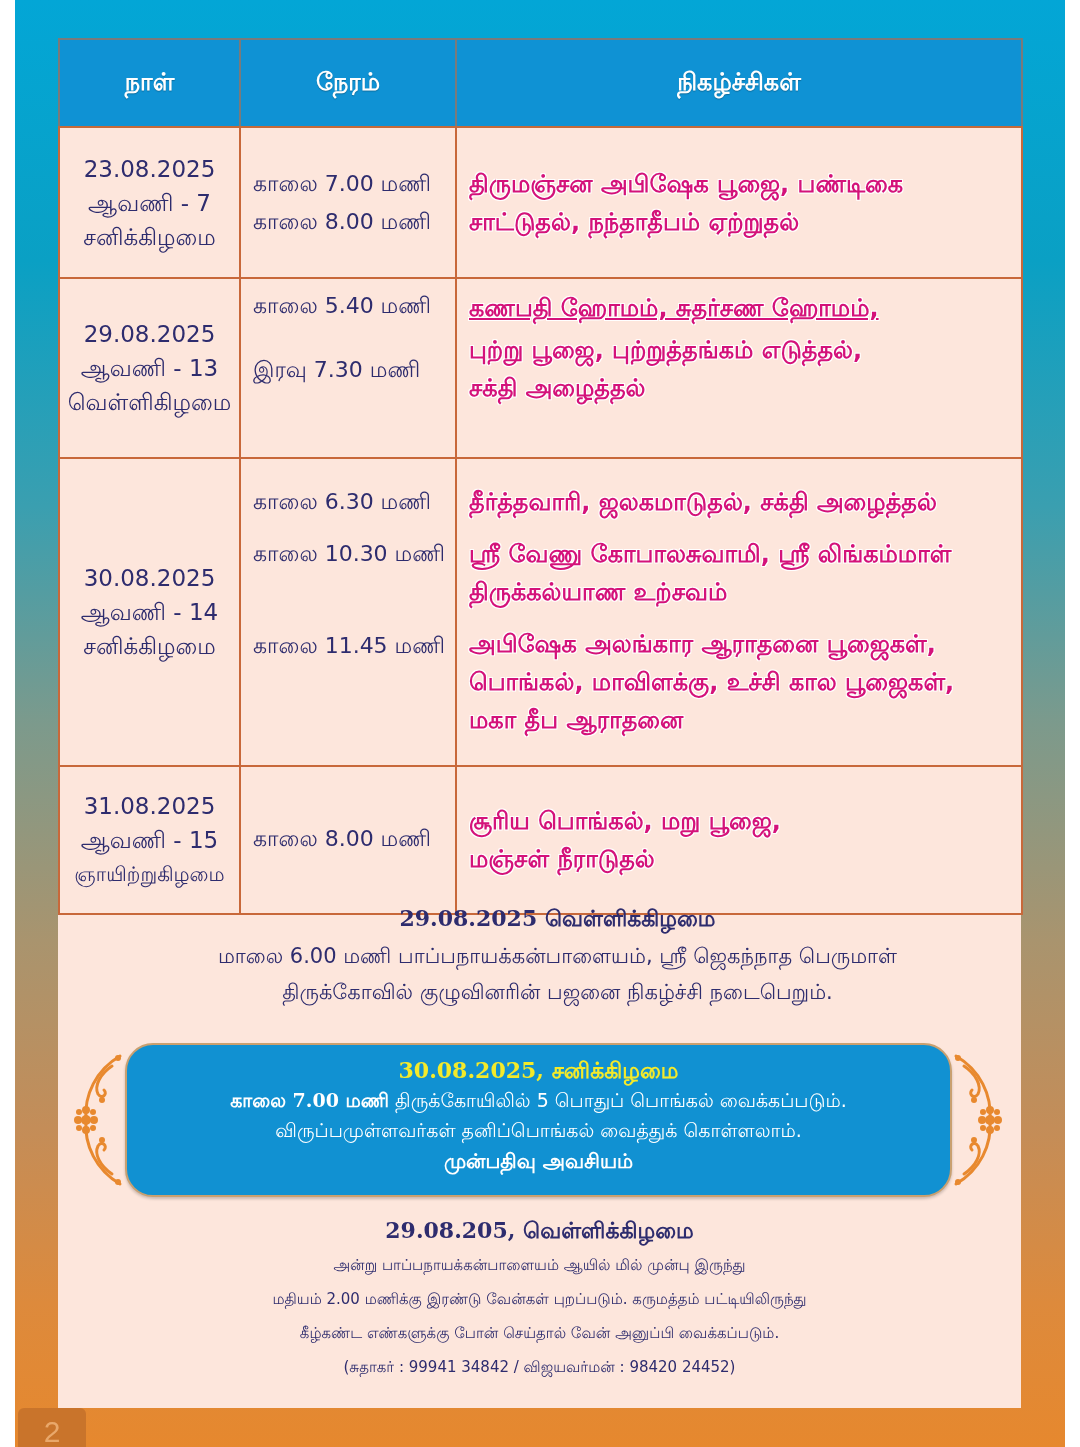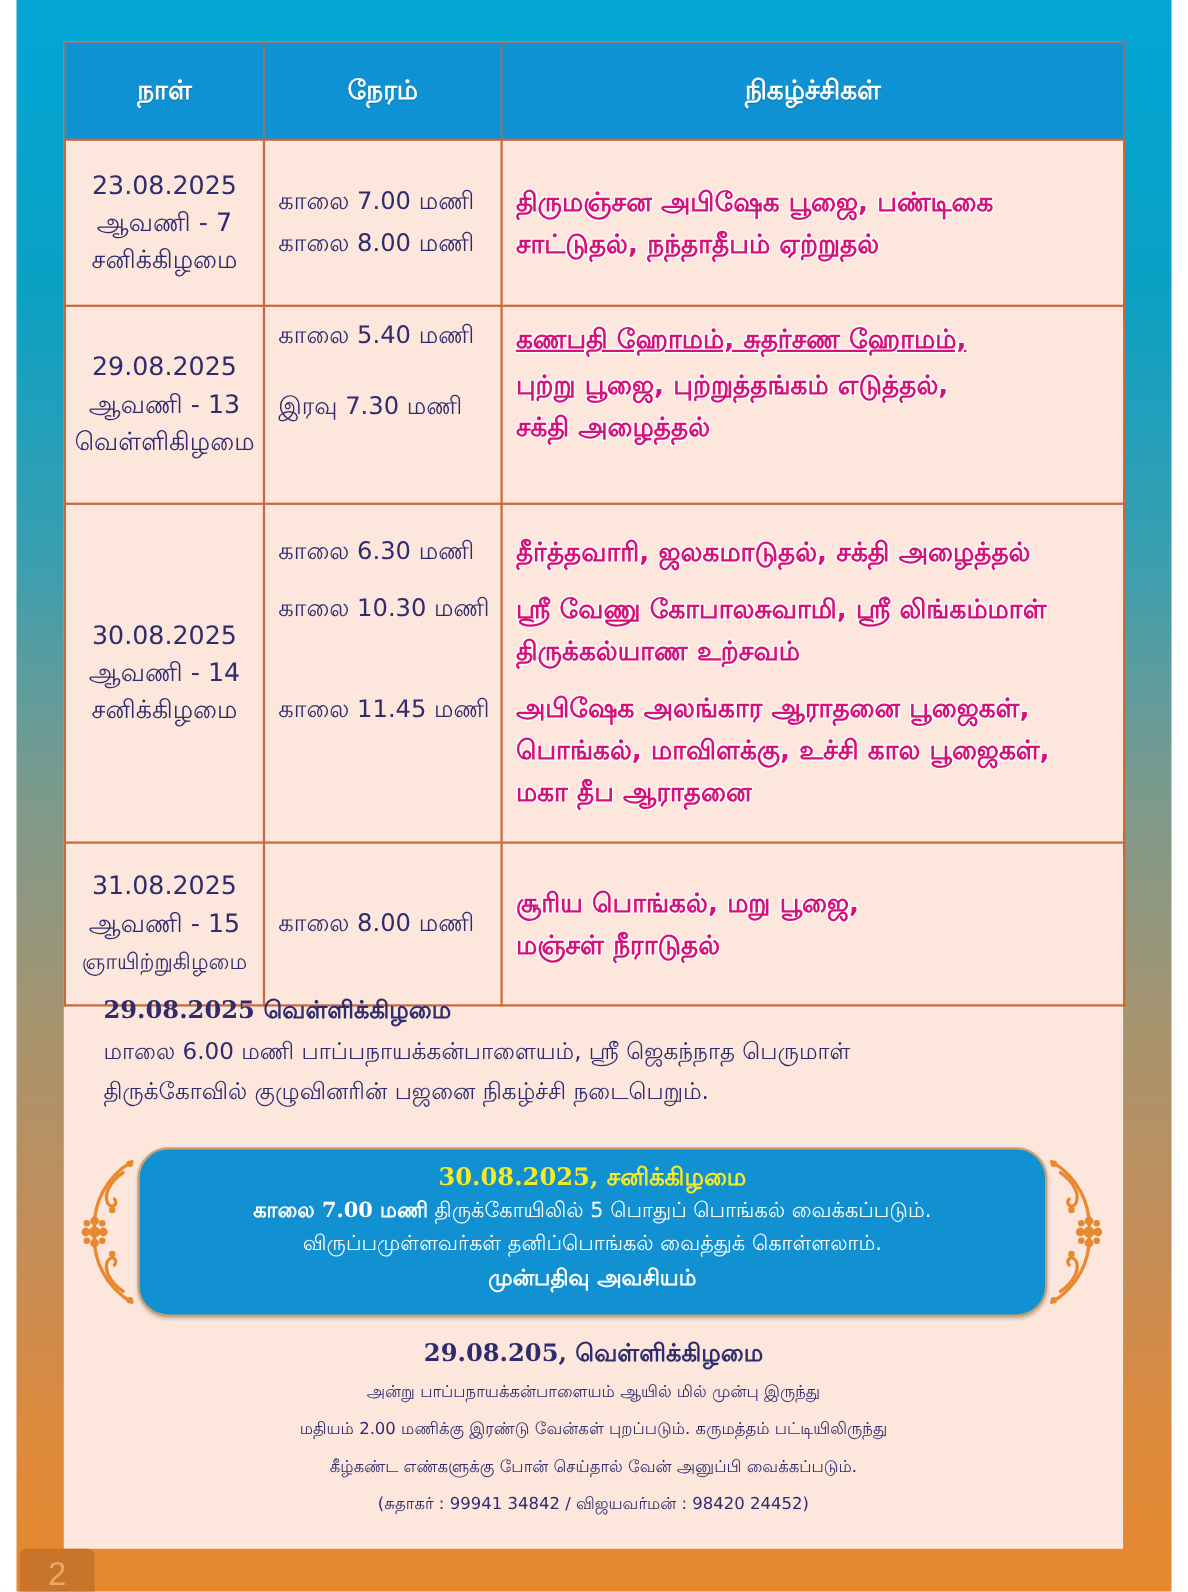--- a/index.html
+++ b/index.html
@@ -28,28 +28,28 @@
     text-shadow: 0 1px 1px rgba(0,0,0,0.25);
   }
   table.schedule td {
     background: #fde6dc; border: 2px solid #c8683a; vertical-align: middle;
   }
   col.c1 { width: 181px; } col.c2 { width: 216px; } col.c3 { width: 566px; }
 
   .date-cell { text-align: center; color: #2e2c6e; font-size: 23px; line-height: 34px; }
   .time-cell { color: #2e2c6e; font-size: 22px; padding-left: 12px; }
   .time-cell .t { display: block; white-space: nowrap; }
-  .event-cell { padding-left: 12px; padding-right: 8px; border-radius: 18px; }
+  .event-cell { padding-left: 12px; padding-right: 8px; }
   .ev {
     display: block; color: #d4127a; font-weight: bold; font-size: 24px; line-height: 38px;
     font-family: "DejaVu Sans", sans-serif;
     text-shadow: 1px 1px 0 #fff, -1px -1px 0 #fff, 1px -1px 0 #fff, -1px 1px 0 #fff;
   }
 
-  .note1 { position: absolute; left: 58px; top: 898px; width: 963px; text-align: left; color: #2e2c6e; padding-left: 36px; }
+  .note1 { position: absolute; left: 58px; top: 898px; width: 963px; text-align: center; color: #2e2c6e; padding-left: 36px; }
   .note1 .h { font-weight: bold; font-size: 22px; line-height: 40px; font-family: "DejaVu Serif", serif; }
   .note1 .p { font-size: 21px; line-height: 36px; }
 
   .banner {
     position: absolute; left: 125px; top: 1043px; width: 827px; height: 154px;
     background: #1191d2; border-radius: 28px; border: 2px solid #c9a070;
     text-align: center; color: #ffffff;
     box-shadow: 0 2px 3px rgba(0,0,0,0.2);
   }
   .banner .h { color: #f4ea2a; font-weight: bold; font-size: 22px; line-height: 30px; margin-top: 10px; font-family: "DejaVu Serif", serif; }

